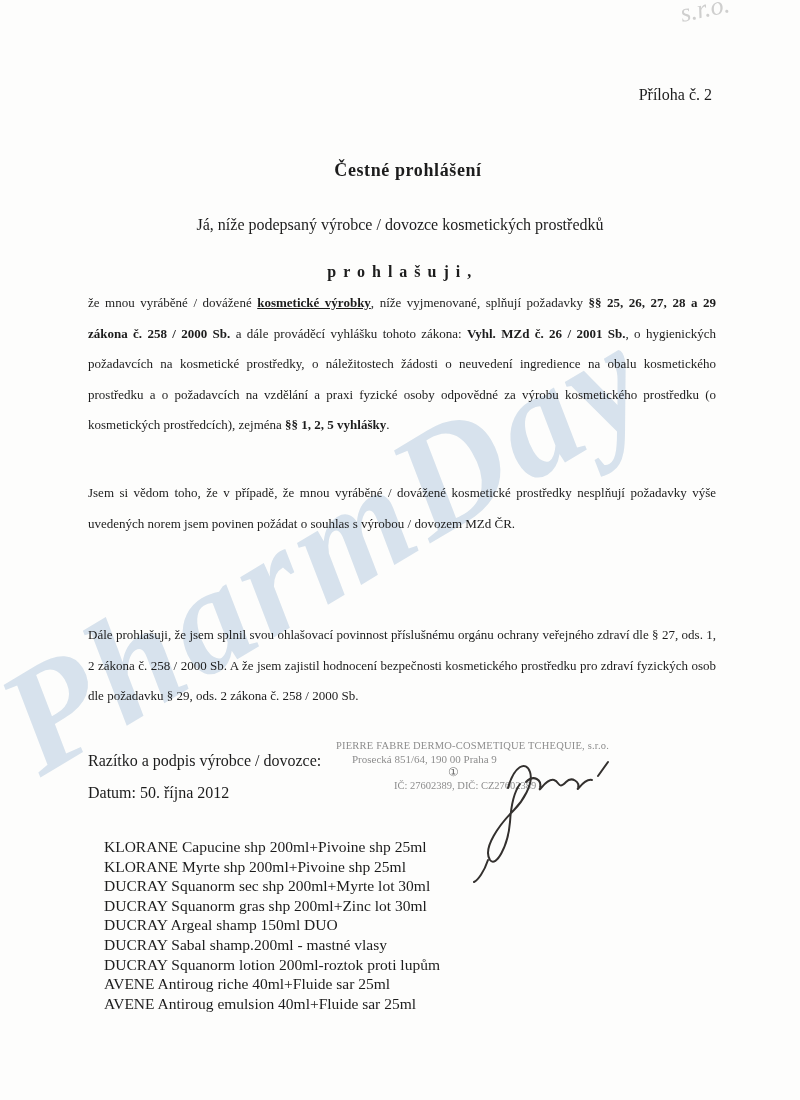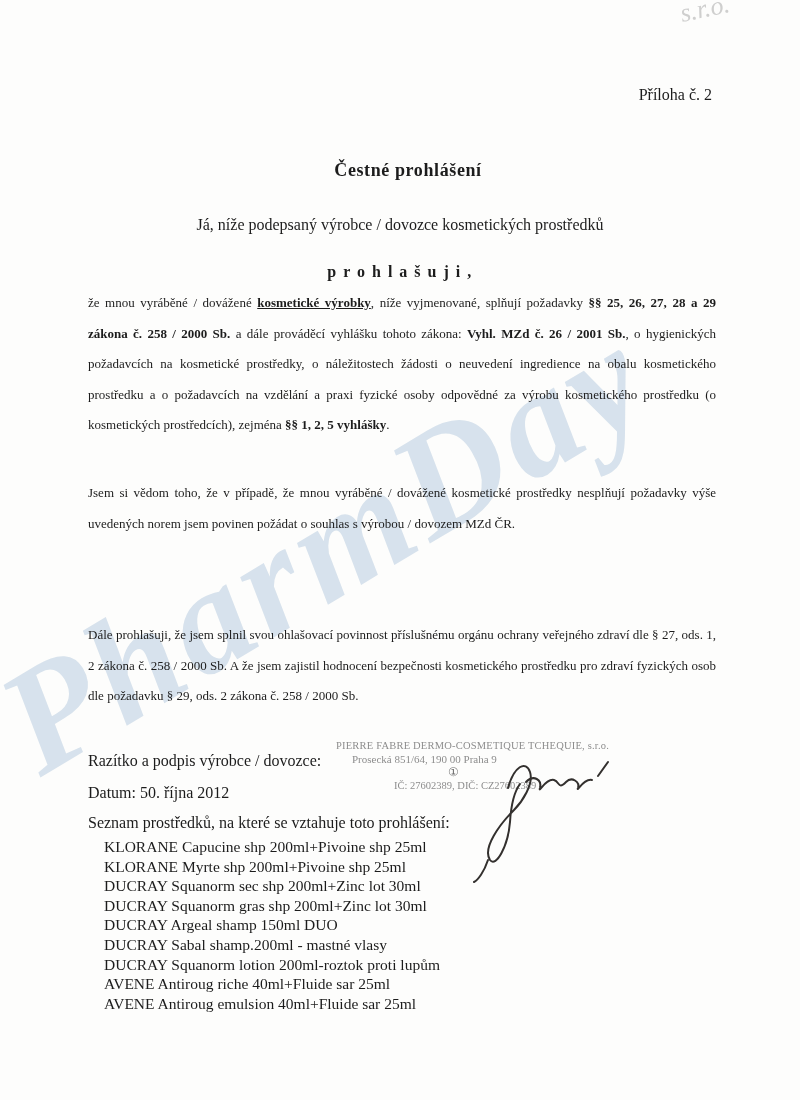--- a/index.html
+++ b/index.html
@@ -78,26 +78,25 @@
   <svg class="signature-svg" width="220" height="150" viewBox="0 0 220 150">
     <g fill="none" stroke="#33302e" stroke-width="2" stroke-linecap="round">
       <path d="M78,52 C84,30 96,24 100,36 C104,48 92,66 84,74 C70,88 52,112 60,124 C66,132 78,110 80,86 C81,70 84,56 90,48"></path>
       <path d="M96,46 C104,38 112,44 110,52 C108,58 116,42 124,44 C130,46 128,54 136,46 C142,40 150,46 148,52 C146,57 154,42 162,44"></path>
       <path d="M168,40 l10,-14"></path>
       <path d="M58,124 C54,136 48,144 44,146"></path>
     </g>
   </svg>
 
   <div class="date-line">Datum: 50. října 2012</div>
-  <div class="list-intro">Seznam prostředků, na které se vztahuje toto prohlášení:</div>
 
   <div class="product-list">
     <div>KLORANE Capucine shp 200ml+Pivoine shp 25ml</div>
     <div>KLORANE Myrte shp 200ml+Pivoine shp 25ml</div>
-    <div>DUCRAY Squanorm sec shp 200ml+Zinc lot 30ml</div>
+    <div>DUCRAY Squanorm sec shp 200ml+Myrte lot 30ml</div>
     <div>DUCRAY Squanorm gras shp 200ml+Zinc lot 30ml</div>
     <div>DUCRAY Argeal shamp 150ml DUO</div>
     <div>DUCRAY Sabal shamp.200ml - mastné vlasy</div>
     <div>DUCRAY Squanorm lotion 200ml-roztok proti lupům</div>
     <div>AVENE Antiroug riche 40ml+Fluide sar 25ml</div>
     <div>AVENE Antiroug emulsion 40ml+Fluide sar 25ml</div>
   </div>
 
 </div>
 

